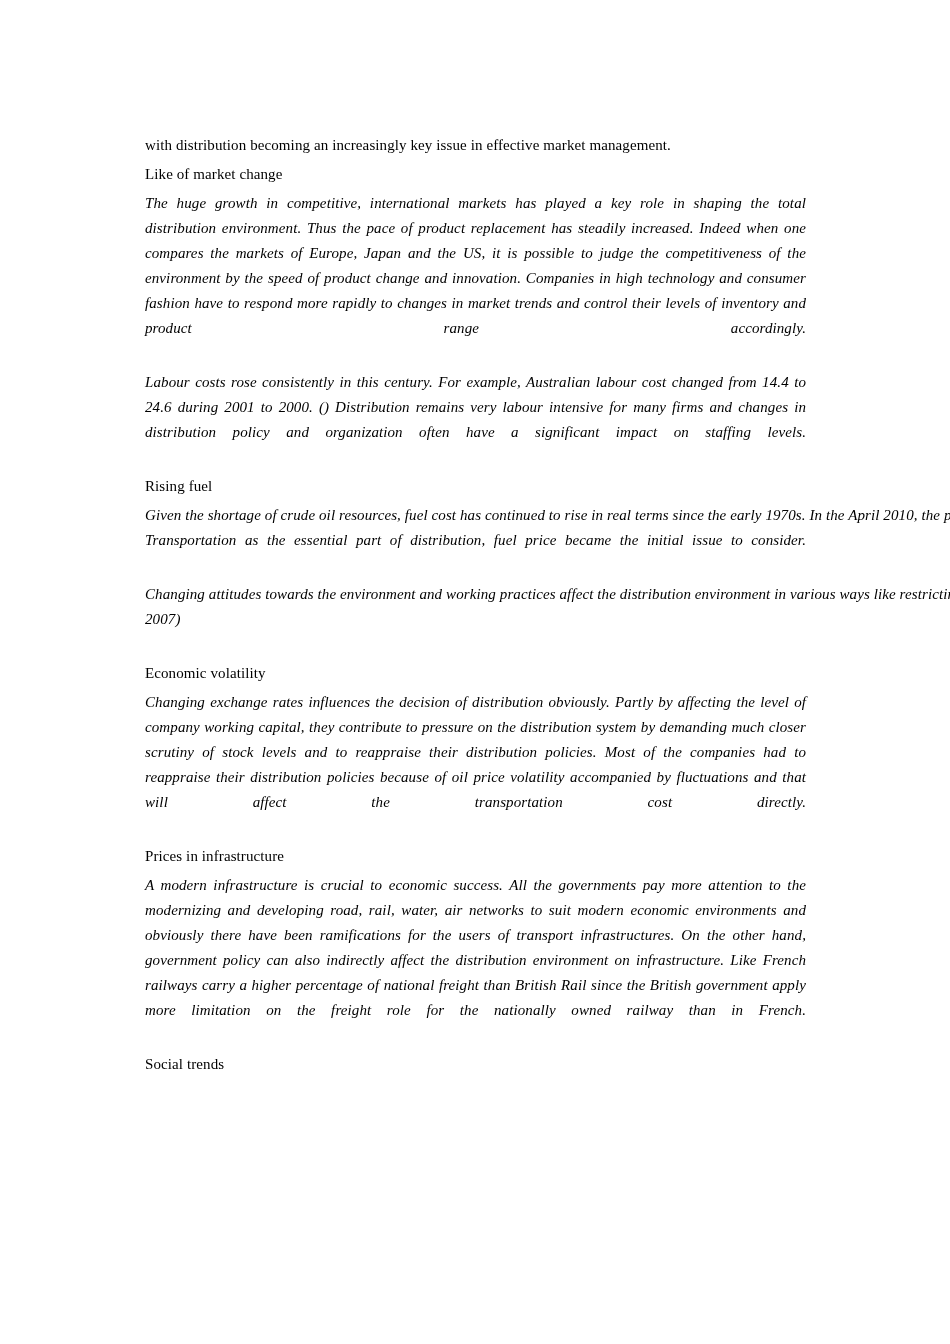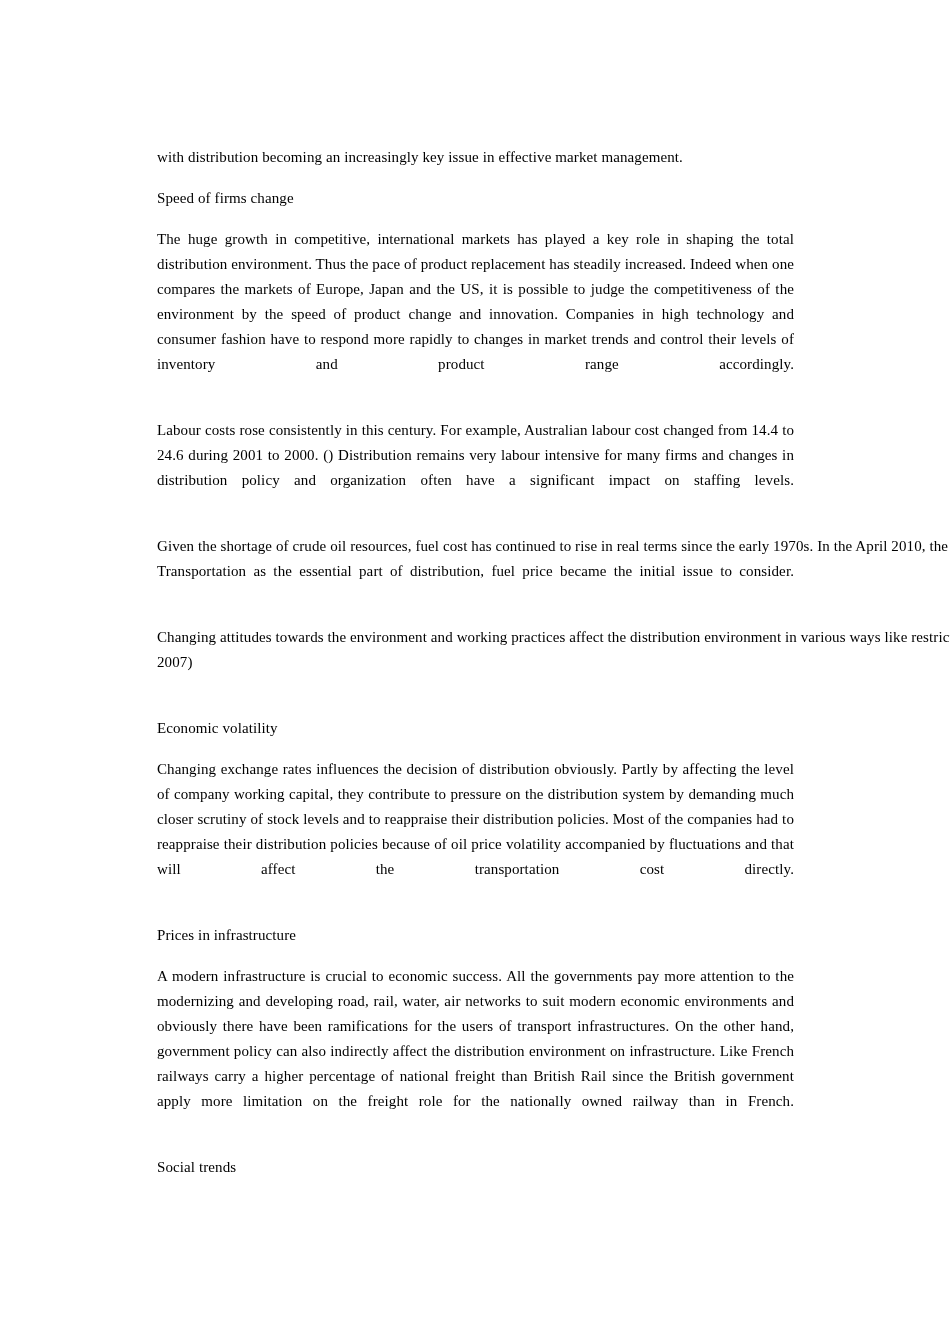--- a/index.html
+++ b/index.html
@@ -20,49 +20,51 @@
     top: 129px;
     width: 669px;
   }
   .doc-line,
   .doc-para,
   .doc-heading {
     font-family: "Liberation Serif", "DejaVu Serif", serif;
     font-size: 15px;
     line-height: 25px;
     color: #000000;
-    margin: 16px;
+    margin: 4px;
     padding: 0;
     letter-spacing: 0.1px;
   }
   .doc-para {
     text-align: justify;
     text-justify: inter-word;
+    font-style: italic;
   }
   .doc-heading,
   .doc-line {
     text-align: left;
   }
   
   .doc-para:after {
     content: "";
     display: inline-block;
     width: 100%;
   }
   .sp { white-space: pre; }
 </style>
 </head>
 <body>
 
 <div class="page">
   <div class="content" id="doc-body">
       <p class="doc-line">with distribution becoming an increasingly key issue in effective market management.</p>
-      <p class="doc-heading">Speed of firms change</p>
+      <p class="doc-heading">Like of market change</p>
       <p class="doc-para sp-wrap">The huge growth in competitive, international markets has played a key role in shaping the total distribution environment. Thus the pace of product replacement has steadily increased. Indeed when one compares the markets of Europe, Japan and the US, it is possible to judge the competitiveness of the environment by the speed of product change and innovation. Companies in high technology and consumer fashion have to respond more rapidly to changes in market trends and control their levels of inventory and product range accordingly.</p>
       <p class="doc-para sp-wrap">Labour costs rose consistently in this century. For example, Australian labour cost changed from 14.4 to 24.6 during 2001 to 2000. () Distribution remains very labour intensive for many firms and changes in distribution policy and organization often have a significant impact on staffing levels.</p>
+      <p class="doc-heading">Rising fuel</p>
       <p class="doc-para"><span class="sp">Given the shortage of crude oil resources, fuel cost has continued to rise in real terms since the early 1970s. In the April 2010, the petrol prices have reached a new record high, having broken the previous record of 119.7p a liter set in July 2008. Overseas prices have also risen. The UK has the eleventh highest unleaded price in Europe and the second highest diesel price. (AA Fuel Prices, Apr 20</span><span>) Transportation as the essential part of distribution, fuel price became the initial issue to consider.</span></p>
       <p class="doc-para"><span class="sp">Changing attitudes towards the environment and working practices affect the distribution environment in various ways like restricting the length of the working day for delivery drivers to limitations on load size and content for the different distribution systems. In addition, Legislation often influences how and how many products are distributed in particular markets. For example, Commission Regulation (EC) No  exempted supply and distribution agreements concerning final and intermediate goods as well as services, provided that the combined market share of the parties concerned does not exceed 30% of the relevant market. (Summaries of ED legislation, Feb 21</span><span>, 2007)</span></p>
       <p class="doc-heading">Economic volatility</p>
       <p class="doc-para sp-wrap">Changing exchange rates influences the decision of distribution obviously. Partly by affecting the level of company working capital, they contribute to pressure on the distribution system by demanding much closer scrutiny of stock levels and to reappraise their distribution policies. Most of the companies had to reappraise their distribution policies because of oil price volatility accompanied by fluctuations and that will affect the transportation cost directly.</p>
       <p class="doc-heading">Prices in infrastructure</p>
       <p class="doc-para sp-wrap">A modern infrastructure is crucial to economic success. All the governments pay more attention to the modernizing and developing road, rail, water, air networks to suit modern economic environments and obviously there have been ramifications for the users of transport infrastructures. On the other hand, government policy can also indirectly affect the distribution environment on infrastructure. Like French railways carry a higher percentage of national freight than British Rail since the British government apply more limitation on the freight role for the nationally owned railway than in French.</p>
       <p class="doc-heading">Social trends</p>
     </div>
 </div>
 

